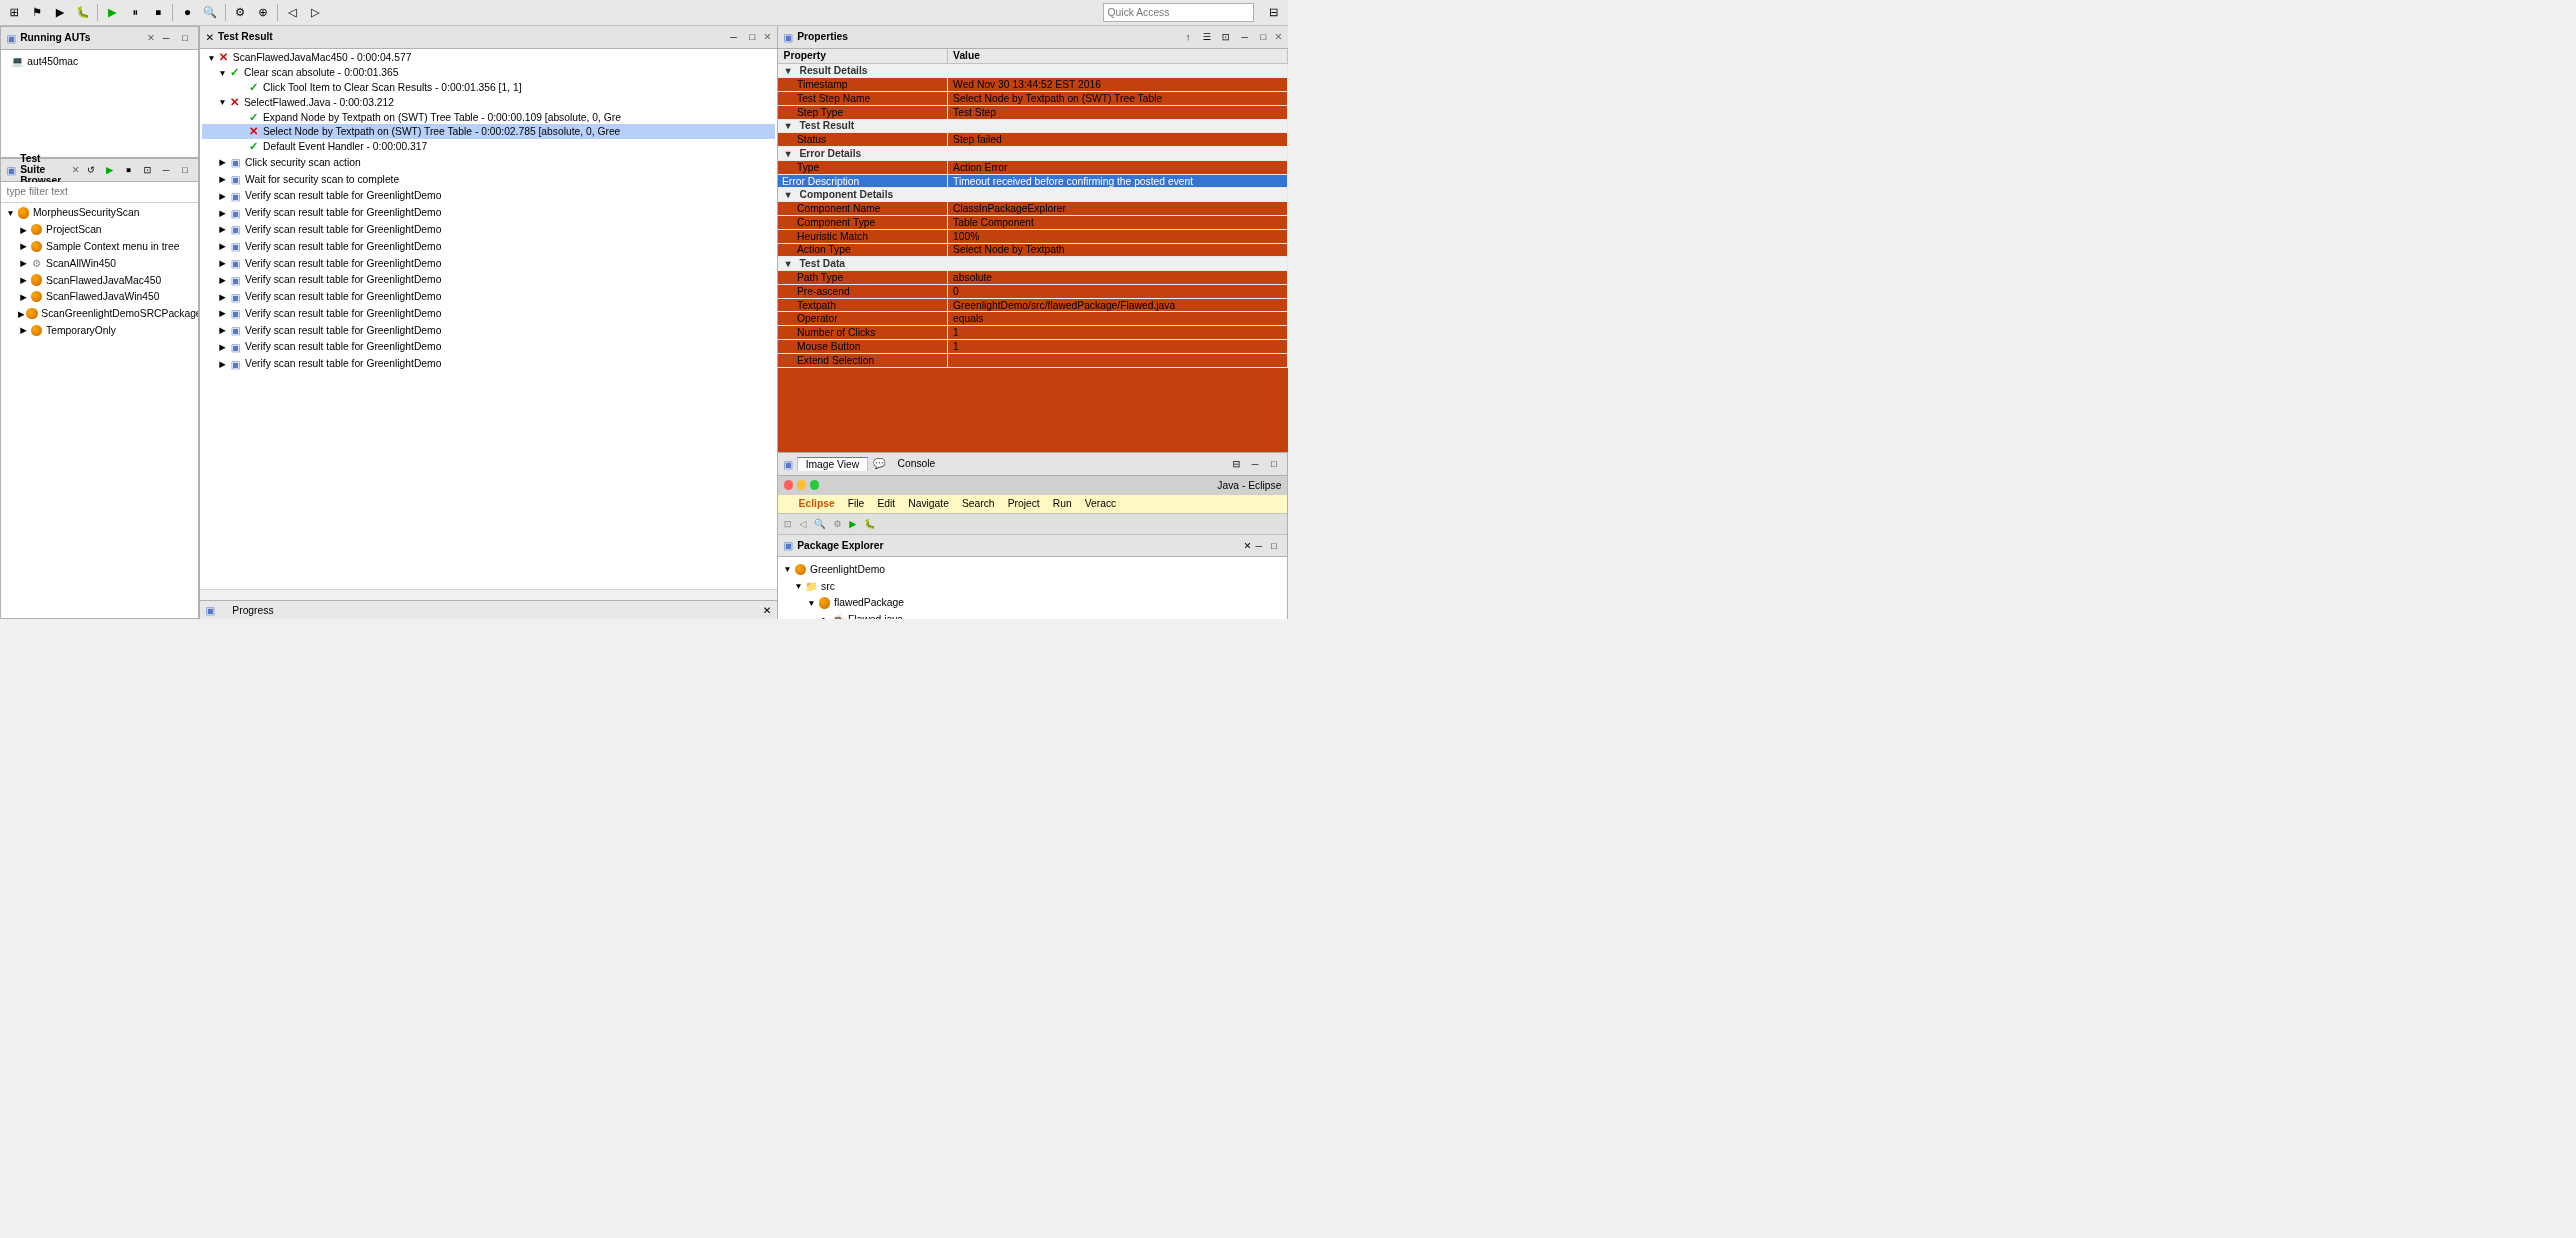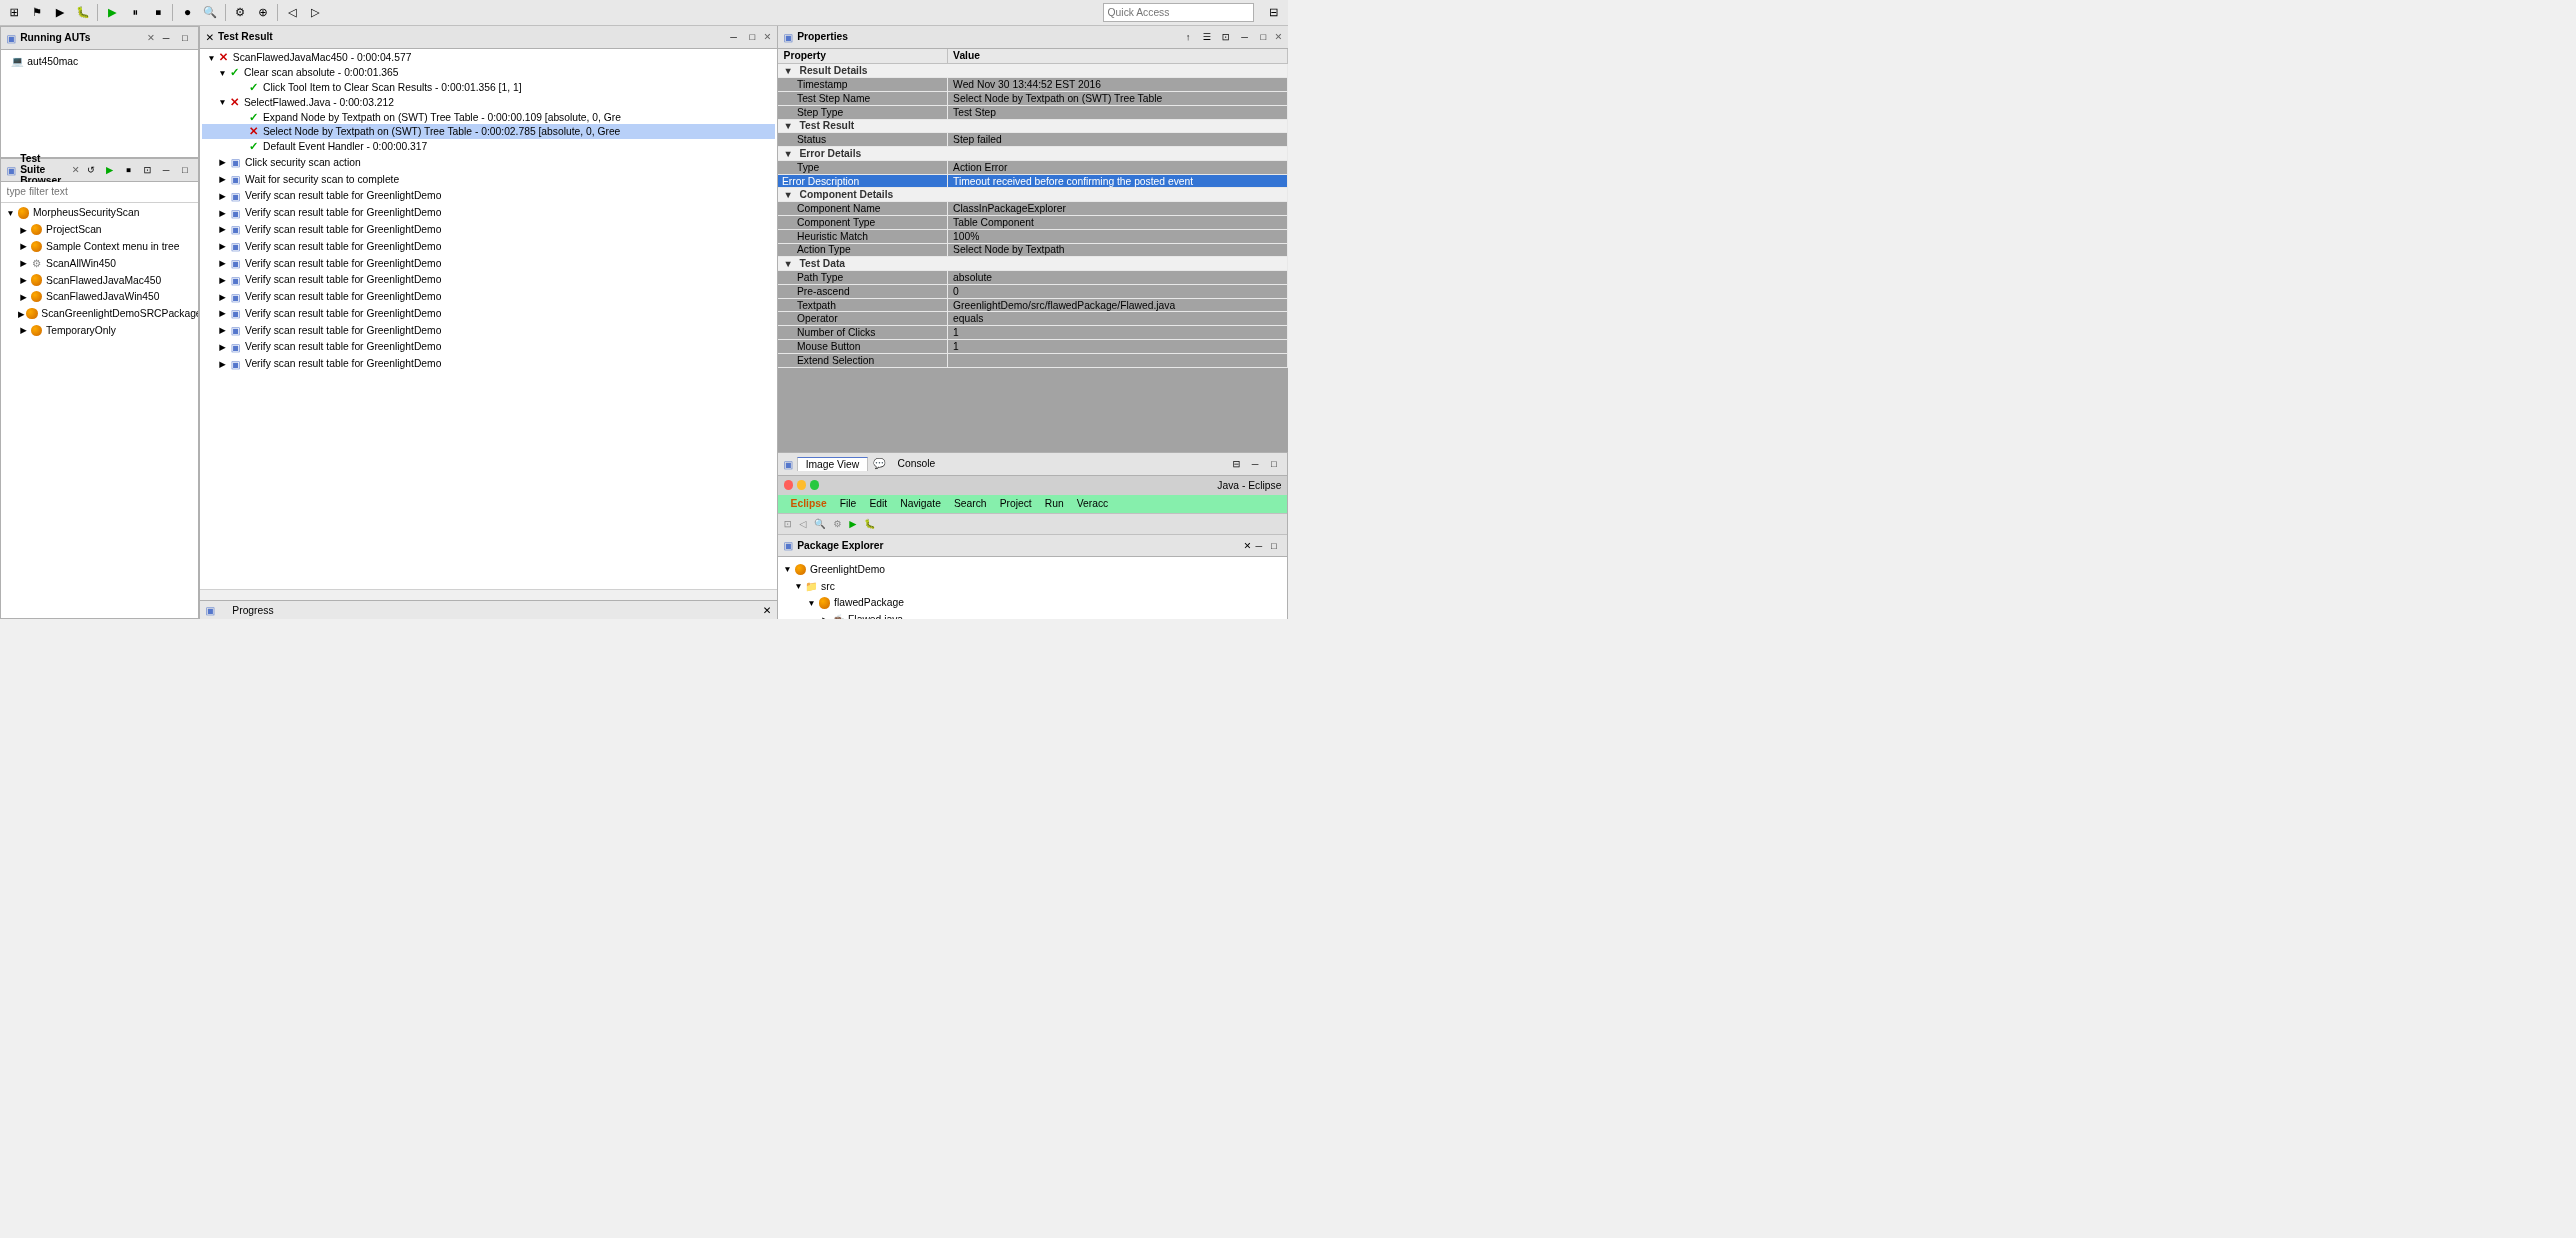--- a/index.html
+++ b/index.html
@@ -216,21 +216,21 @@
       border-bottom: 0.9px solid #b0b0b0;
       height: 22.6px;
       display: flex;
       align-items: center;
       padding: 0 5.6px;
       gap: 3.8px;
     }
     .props-table {
       flex: 1;
       overflow-y: auto;
-      background: #a3a3a3;
+      background: #c2410c;
       font-size: 10.3px;
     }
     .props-table table {
       width: 100%;
       border-collapse: collapse;
     }
     .props-table th {
       background: #e8e8e8;
       border-bottom: 0.9px solid #c0c0c0;
       border-right: 0.9px solid #c0c0c0;
@@ -290,26 +290,26 @@
       margin-right: 1.9px;
       font-size: 10.3px;
       cursor: pointer;
     }
     .eclipse-view {
       flex: 1;
       background: white;
       overflow: hidden;
     }
     .eclipse-menubar {
-      background: #86efac;
+      background: #fef9c3;
       border-bottom: 0.9px solid #c0c0c0;
       height: 19px;
       display: flex;
       align-items: center;
-      padding: 0 7px;
+      padding: 0 15px;
       gap: 1.9px;
       font-size: 10.3px;
     }
     .eclipse-menu-item {
       padding: 0 5.6px;
       cursor: pointer;
       height: 19px;
       display: flex;
       align-items: center;
     }

